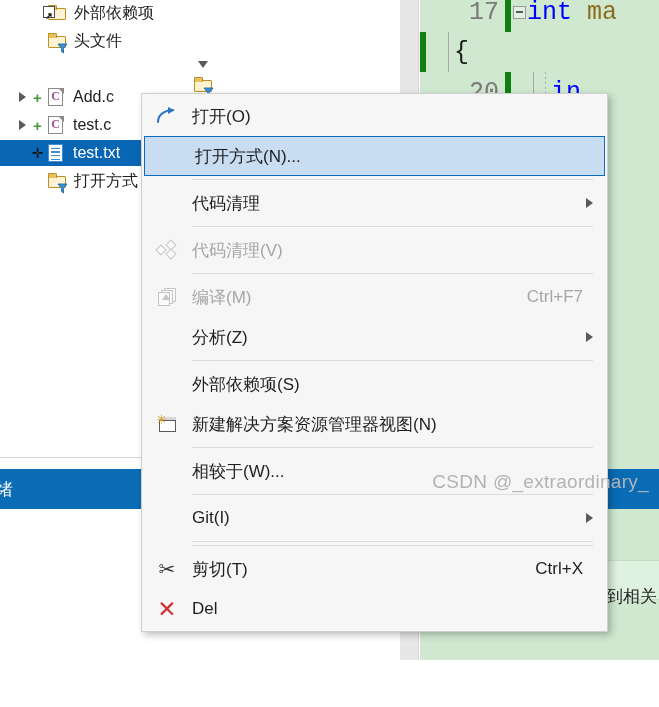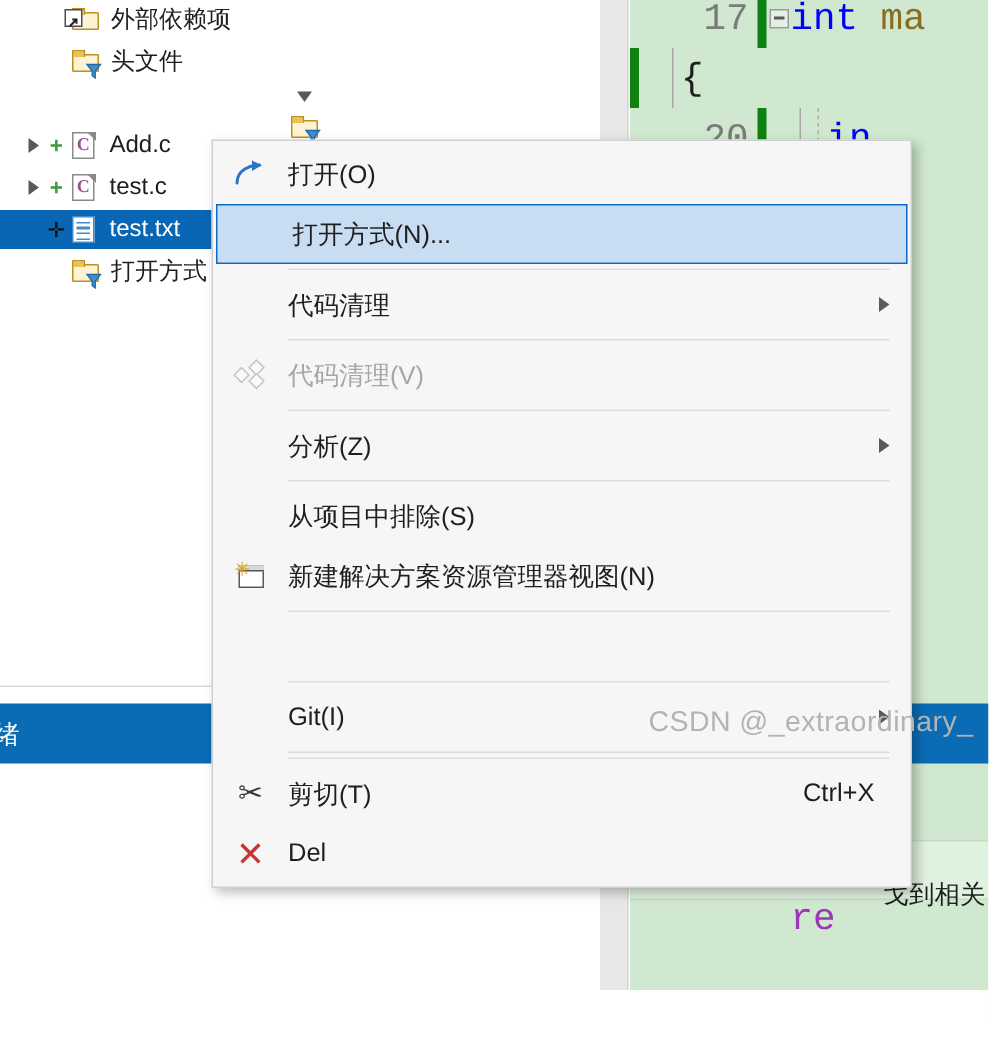--- a/index.html
+++ b/index.html
@@ -470,43 +470,56 @@
         <span class="mi-icon">
           <span class="gl-classview">
             <span class="d d1"></span>
             <span class="d d2"></span>
             <span class="d d3"></span>
           </span>
         </span>
         <span class="mi-label">代码清理(V)</span>
       </div>
       <div class="menu-sep"></div>
+      <div class="menu-item disabled">
+        <span class="mi-icon">
+          <span class="gl-compile">
+            <span class="b b1"></span>
+            <span class="b b2"></span>
+            <span class="b b3"></span>
+            <span class="up"></span>
+          </span>
+        </span>
+        <span class="mi-label">编译(M)</span>
+        <span class="mi-shortcut">Ctrl+F7</span>
+      </div>
       <div class="menu-item">
         <span class="mi-icon"></span>
         <span class="mi-label">分析(Z)</span>
         <span class="mi-submenu"></span>
       </div>
       <div class="menu-sep"></div>
       <div class="menu-item">
         <span class="mi-icon"></span>
-        <span class="mi-label">从项目中排除(S)</span>
+        <span class="mi-label">外部依赖项(S)</span>
       </div>
       <div class="menu-item">
         <span class="mi-icon">
           <span class="gl-newview">
             <span class="win"></span>
             <span class="bar"></span>
             <span class="spark">✳</span>
           </span>
         </span>
         <span class="mi-label">新建解决方案资源管理器视图(N)</span>
       </div>
       <div class="menu-sep"></div>
       <div class="menu-item">
         <span class="mi-icon"></span>
+        <span class="mi-label">相较于(W)...</span>
       </div>
       <div class="menu-sep"></div>
       <div class="menu-item">
         <span class="mi-icon"></span>
         <span class="mi-label">Git(I)</span>
         <span class="mi-submenu"></span>
       </div>
       <div class="menu-sep"></div>
       <div class="menu-sep"></div>
       <div class="menu-item">

